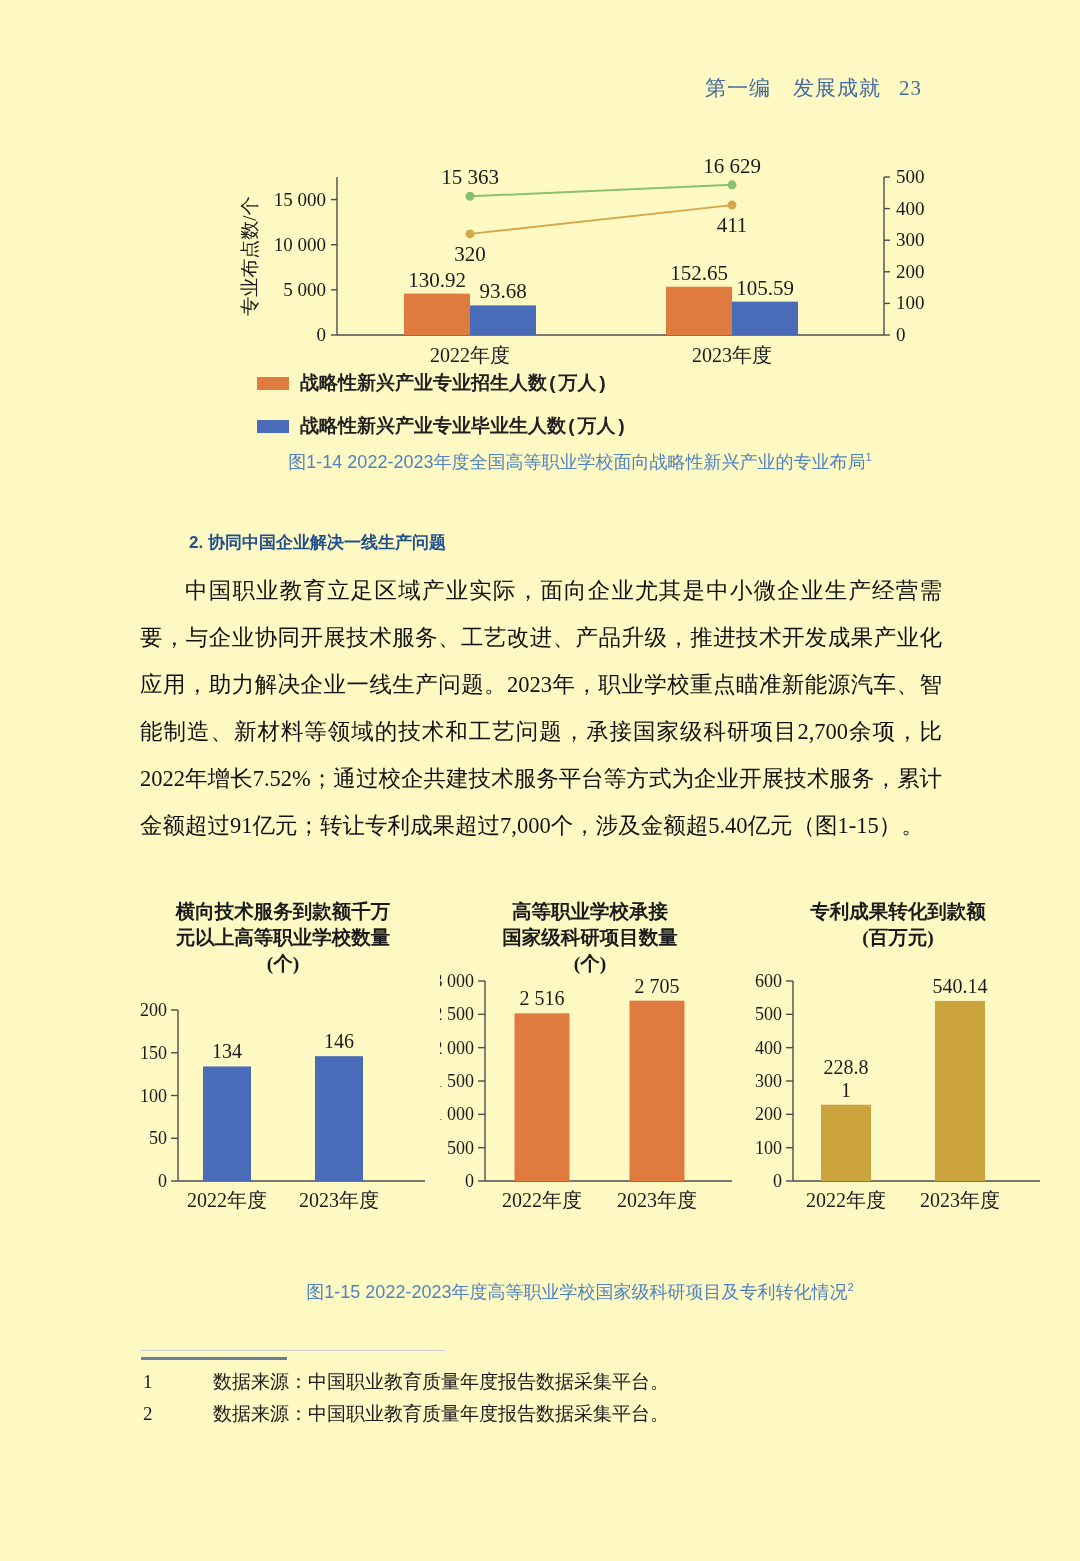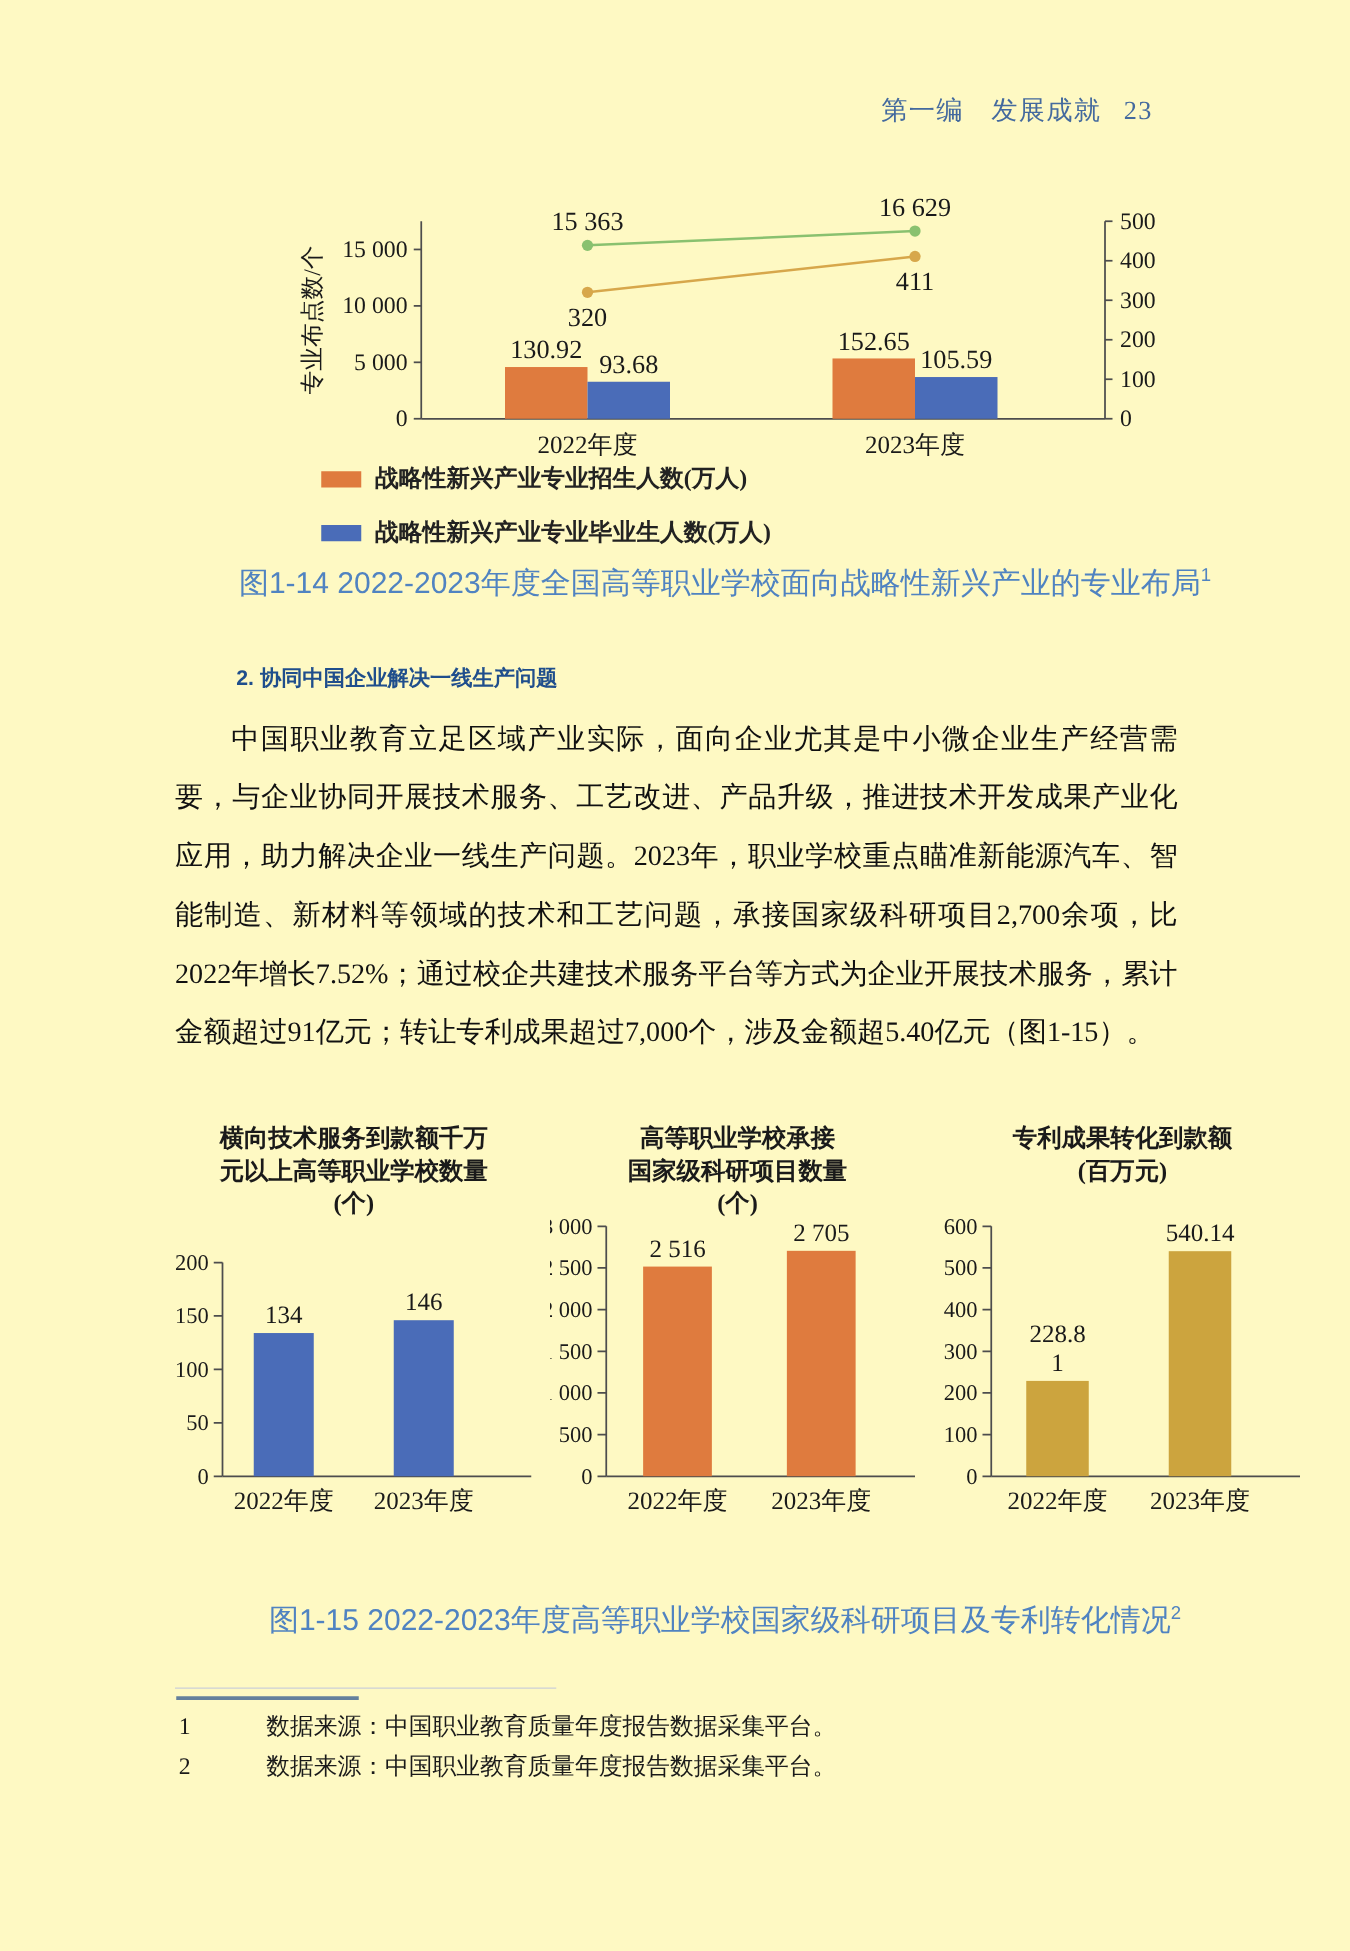--- a/index.html
+++ b/index.html
@@ -15,32 +15,32 @@
   #combo-chart{position:absolute;left:240px;top:148px;width:700px;height:300px;}
   text.tick{font:19px "Liberation Serif",serif;fill:#1a1a1a;}
   text.tick-s{font:18px "Liberation Serif",serif;fill:#1a1a1a;}
   text.vlab{font:21px "Liberation Serif",serif;fill:#1a1a1a;}
   text.vlab-s{font:20px "Liberation Serif",serif;fill:#1a1a1a;}
   text.xlab{font:20px "Liberation Serif",serif;fill:#1a1a1a;}
   text.axlab{font:19px "Liberation Serif",serif;fill:#1a1a1a;}
 
   
   .legend{position:absolute;left:257px;top:370px;width:662px;display:flex;
-          justify-content:space-between;font-family:Liberation Serif, serif;}
+          justify-content:space-between;font-family:Liberation Mono, monospace;}
   .lg-col{display:flex;flex-direction:column;gap:17px;}
   .lg-item{display:flex;align-items:center;gap:11px;font-size:19px;font-weight:600;color:#222;}
   .lg-bar{display:inline-block;width:32px;height:13px;flex:0 0 auto;}
   .lg-line{display:inline-block;width:36px;height:0;border-top:2.5px solid currentColor;
            position:relative;flex:0 0 auto;}
   .lg-dot{position:absolute;left:50%;top:-6px;margin-left:-4.5px;width:9px;height:9px;
           border-radius:50%;background:currentColor;}
 
   
   .fig-caption{position:absolute;left:100px;width:960px;text-align:center;
-               font-family:"Liberation Sans",sans-serif;font-size:24px;color:#5083C1;}
+               font-family:"Liberation Sans",sans-serif;font-size:18px;color:#5083C1;}
   #caption-14{top:450px;}
   #caption-15{top:1280px;}
   .fig-caption sup{font-size:0.62em;}
 
   
   .sec-heading{position:absolute;left:189px;top:531px;
                font-family:"Liberation Sans",sans-serif;font-weight:bold;
                font-size:17px;color:#1F4E8C;}
   .body-par{position:absolute;left:140px;top:567px;width:802px;font-size:22.5px;
             line-height:47px;text-align:justify;text-indent:2em;color:#111;}

